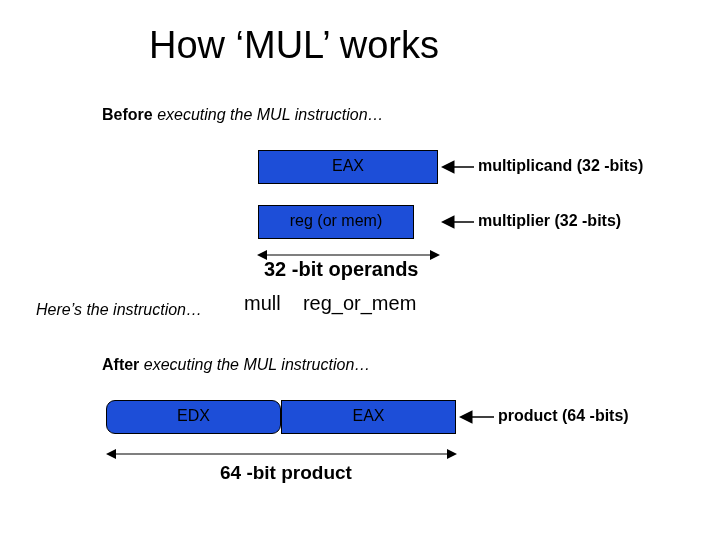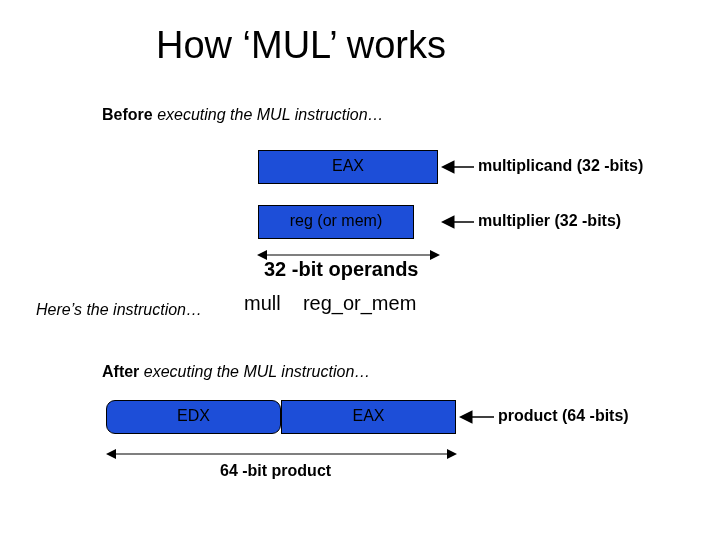--- a/index.html
+++ b/index.html
@@ -8,21 +8,21 @@
     width: 720px;
     height: 540px;
     background: #ffffff;
     font-family: Arial, Helvetica, sans-serif;
     position: relative;
     color: #000;
   }
   .title {
     position: absolute;
     top: 24px;
-    left: 11px;
+    left: 4px;
     width: 580px;
     text-align: center;
     font-size: 38px;
     font-weight: 400;
   }
   .before-text {
     position: absolute;
     top: 106px;
     left: 102px;
     font-size: 16px;
@@ -66,31 +66,30 @@
     top: 292px;
     left: 244px;
     font-size: 20px;
   }
   .after-text {
     position: absolute;
     top: 356px;
     left: 102px;
     font-size: 16px;
     font-style: italic;
-    margin-top: 7px;
   }
   .after-text .bold { font-style: normal; font-weight: 700; }
   .edx  { top: 400px; left: 106px; width: 175px; border-radius: 9px; }
   .eax2 { top: 400px; left: 281px; width: 175px; }
   .product { top: 407px; left: 498px; }
   .prod64 {
     position: absolute;
     top: 462px;
     left: 220px;
-    font-size: 16px;
+    font-size: 19px;
     font-weight: 700;
     text-align: right;
   }
   svg.overlay {
     position: absolute;
     top: 0; left: 0;
     width: 720px; height: 540px;
     pointer-events: none;
   }
 </style>

